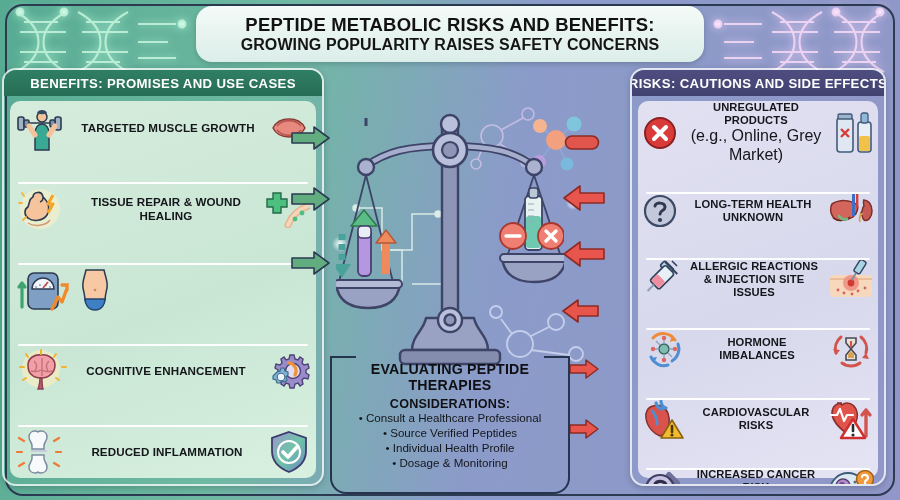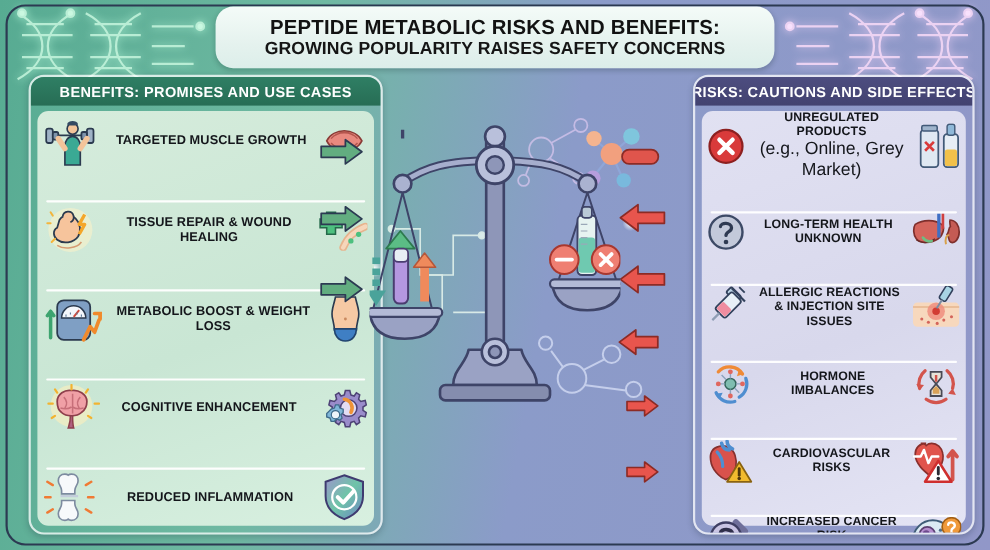--- a/index.html
+++ b/index.html
@@ -41,21 +41,21 @@
     line-height: 1.1; white-space: nowrap; margin-top: 1px;
   }
 
   
   .col-card {
     position: absolute; top: 68px; bottom: 14px;
     border-radius: 14px; overflow: hidden;
     box-shadow: 0 2px 6px rgba(25,40,55,.25);
     border: 2px solid rgba(255,255,255,.75);
   }
-  #col-benefits { left: 26px;  width: 322px; }
+  #col-benefits { left: 2px;  width: 322px; }
   #col-risks    { right: 14px; width: 256px; }
 
   .col-head {
     height: 26px; display: flex; align-items: center; justify-content: center;
     font-size: 13.2px; font-weight: 700; letter-spacing: .35px; color: #ffffff;
     white-space: nowrap;
   }
   #col-benefits .col-head { background: linear-gradient(180deg,#2f7f64,#276d55); }
   #col-risks    .col-head { background: linear-gradient(180deg,#4d4d80,#424270); }
 
@@ -262,21 +262,20 @@
           <path d="M16 22a11 11 0 0 1 22 0z" fill="#f3f6fb" stroke="#2b3a4f" stroke-width="1.4"></path>
           <path d="M27 21l5-6" stroke="#cf4b3d" stroke-width="1.8"></path>
           <g stroke="#4c6party"></g>
             <g stroke="#5b7898" stroke-width="1">
               <path d="M20 19v2M24 17v2M30 17v2M34 19v2"></path>
             </g>
           <path d="M6 40V16l-3 4 3-4 3 4" stroke="#3da46f" stroke-width="3.2" fill="none" stroke-linecap="round" stroke-linejoin="round"></path>
           <path d="M36 42l6-12 4 5 4-11" stroke="#f08a2c" stroke-width="3.4" fill="none" stroke-linecap="round" stroke-linejoin="round"></path>
           <path d="M46 18h5v5" stroke="#f08a2c" stroke-width="3.4" fill="none" stroke-linecap="round"></path>
         </svg>
-        <span class="row-label">METABOLIC BOOST &amp; WEIGHT LOSS</span>
         <svg class="ico" width="40" height="44" viewBox="0 0 40 44">
           <path d="M11 2c-2 9-4 12-3 18 1 5 2 8 2 12h20c0-4 1-7 2-12 1-6-1-9-3-18z" fill="#f6c9a4" stroke="#2b3a4f" stroke-width="1.5"></path>
           <circle cx="20" cy="22" r="1.3" fill="#c9895f"></circle>
           <path d="M10 31h20c0 5-3 11-10 11S10 36 10 31z" fill="#3f7fc4" stroke="#22456f" stroke-width="1.5"></path>
         </svg>
       </div>
 
       <div class="row">
         <svg class="ico" width="52" height="44" viewBox="0 0 52 44">
           <circle cx="25" cy="20" r="19" fill="#fdf0bd" opacity=".6"></circle>
@@ -564,14 +563,22 @@
     <g stroke="#9aa8b8" stroke-width="1.1">
         <path d="M192 116h6M192 122h6M192 128h6M192 134h6"></path>
       </g>
     <rect x="193" y="100" width="9" height="10" rx="2.5" fill="#b9c9d6" stroke="#3e4468" stroke-width="1.5"></rect>
     <circle cx="177" cy="148" r="13" fill="#ef7f72" stroke="#a8382f" stroke-width="1.8"></circle>
     <path d="M170 148h14" stroke="#fff" stroke-width="3.4" stroke-linecap="round"></path>
     <circle cx="215" cy="148" r="13" fill="#ef7f72" stroke="#a8382f" stroke-width="1.8"></circle>
     <path d="M210 143l10 10M220 143l-10 10" stroke="#fff" stroke-width="3.4" stroke-linecap="round"></path>
   </svg>
 
+  <div id="consider">
+    <div id="eval-title">EVALUATING PEPTIDE THERAPIES</div>
+    <div id="consider-head">CONSIDERATIONS:</div>
+    <div class="consider-item">• Consult a Healthcare Professional</div>
+    <div class="consider-item">• Source Verified Peptides</div>
+    <div class="consider-item">• Individual Health Profile</div>
+    <div class="consider-item">• Dosage &amp; Monitoring</div>
+  </div>
 
 </div>
 
 </body></html>

